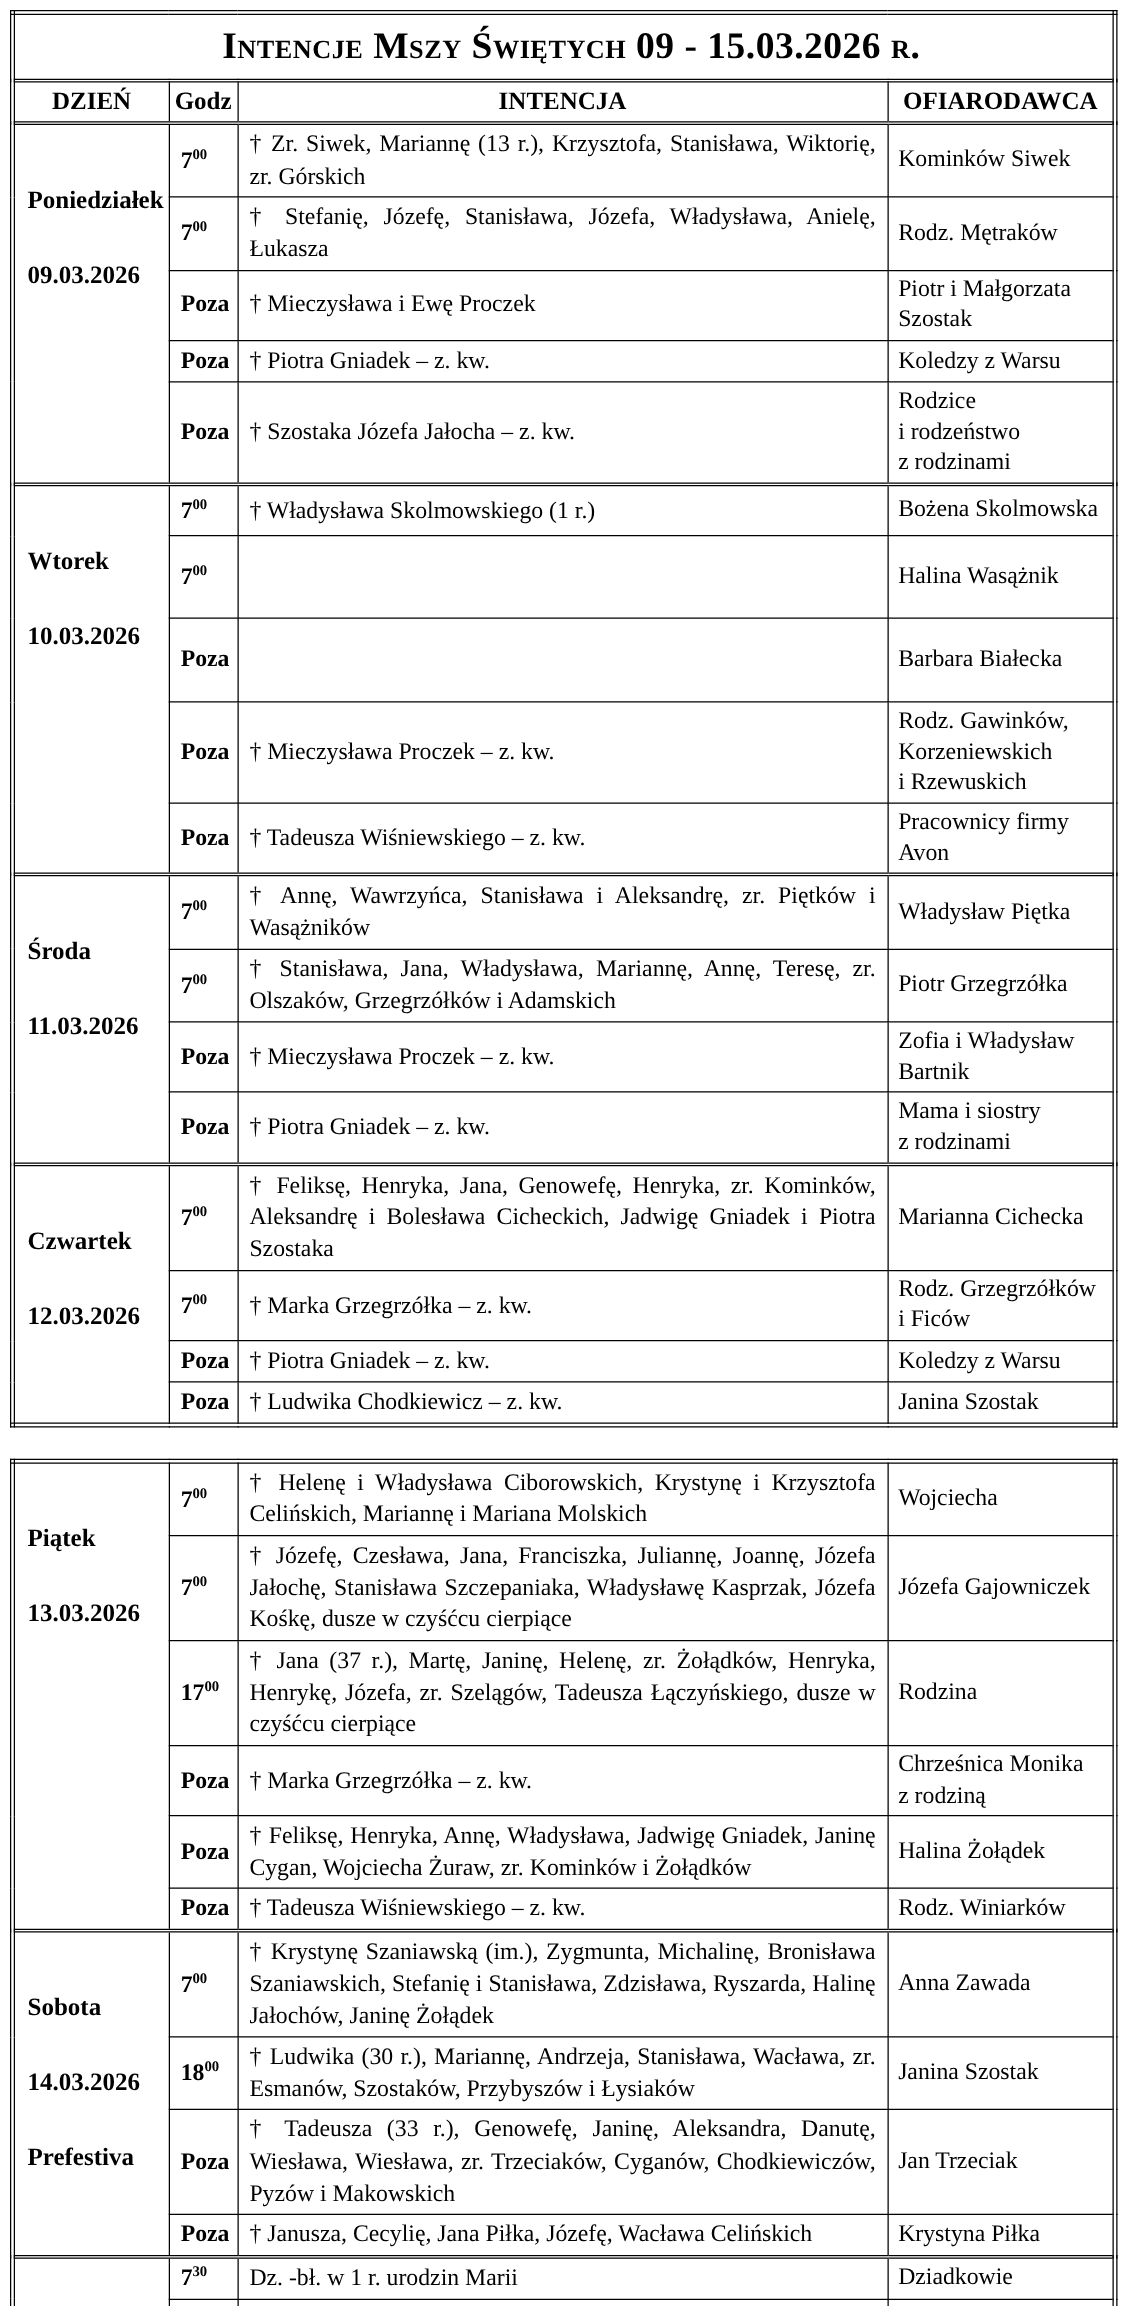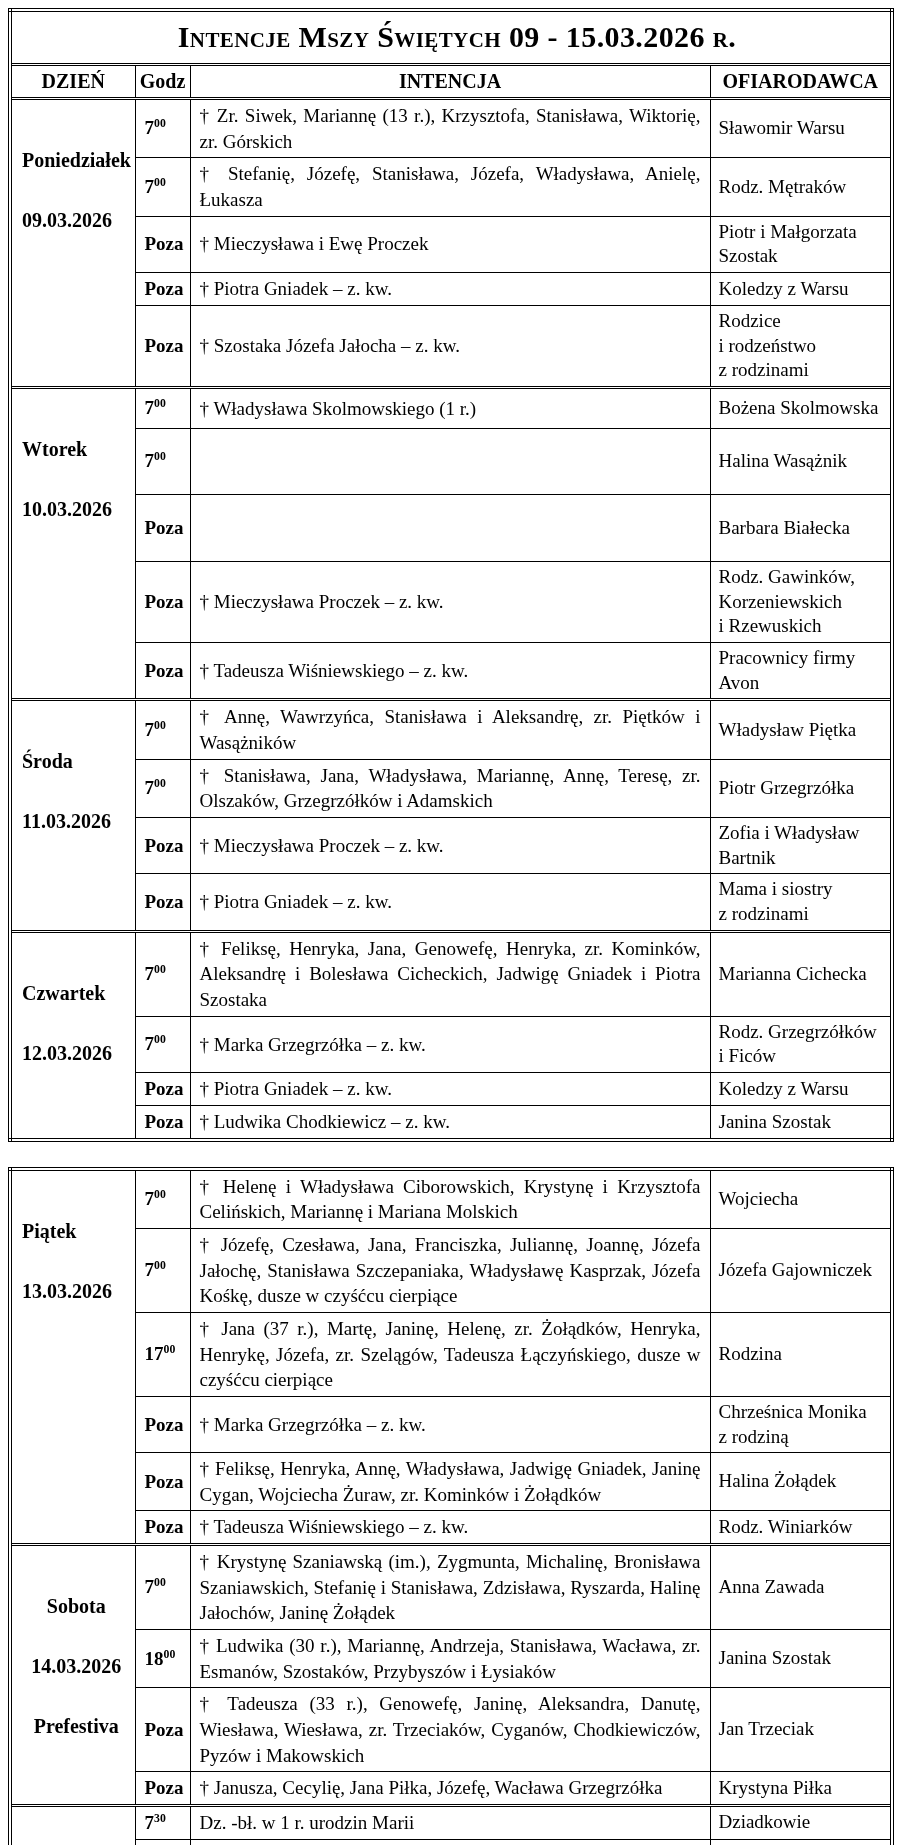--- a/index.html
+++ b/index.html
@@ -42,21 +42,21 @@
   tr.block-start > td { border-top: 3px double #000; }
 
   td.day {
     vertical-align: top;
     padding: 12px 4px 4px 10px;
     font-weight: bold;
     font-size: 20px;
     line-height: 1.2;
   }
   .day-line { margin-bottom: 24px; margin-top: 36px; }
-  .day-line.tight { margin-bottom: 3px; text-align: center; }
+  .day-line.tight { margin-bottom: 3px; }
 
   td.time {
     vertical-align: middle;
     font-weight: bold;
     font-size: 19px;
     padding: 2px 2px 2px 9px;
   }
   td.time sup { font-size: 0.62em; }
 
   td.intention {
@@ -98,21 +98,21 @@
       <th class="col-head">OFIARODAWCA</th>
     </tr>
 
     <tr style="height:55px">
       <td class="day" rowspan="5">
         <div class="day-line">Poniedziałek</div>
         <div class="day-line">09.03.2026</div>
       </td>
       <td class="time"><span>7</span><sup>00</sup></td>
       <td class="intention">† Zr. Siwek, Mariannę (13 r.), Krzysztofa, Stanisława, Wiktorię, zr. Górskich</td>
-      <td class="donor">Sławomir Warsu</td>
+      <td class="donor">Kominków Siwek</td>
     </tr>
     <tr style="height:54px">
       <td class="time"><span>7</span><sup>00</sup></td>
       <td class="intention">† Stefanię, Józefę, Stanisława, Józefa, Władysława, Anielę, Łukasza</td>
       <td class="donor">Rodz. Mętraków</td>
     </tr>
     <tr style="height:50px">
       <td class="time"><span>Poza</span></td>
       <td class="intention">† Mieczysława i Ewę Proczek</td>
       <td class="donor">Piotr i Małgorzata
@@ -279,21 +279,21 @@
       <td class="intention">† Ludwika (30 r.), Mariannę, Andrzeja, Stanisława, Wacława, zr. Esmanów, Szostaków, Przybyszów i Łysiaków</td>
       <td class="donor">Janina Szostak</td>
     </tr>
     <tr style="height:70px">
       <td class="time"><span>Poza</span></td>
       <td class="intention">† Tadeusza (33 r.), Genowefę, Janinę, Aleksandra, Danutę, Wiesława, Wiesława, zr. Trzeciaków, Cyganów, Chodkiewiczów, Pyzów i Makowskich</td>
       <td class="donor">Jan Trzeciak</td>
     </tr>
     <tr style="height:32px">
       <td class="time"><span>Poza</span></td>
-      <td class="intention">† Janusza, Cecylię, Jana Piłka, Józefę, Wacława Grzegrzółka</td>
+      <td class="intention">† Janusza, Cecylię, Jana Piłka, Józefę, Wacława Celińskich</td>
       <td class="donor">Krystyna Piłka</td>
     </tr>
 
     <tr class="block-start" style="height:32px">
       <td class="day" rowspan="6">
         <div class="day-line">NIEDZIELA</div>
 
       </td>
       <td class="time"><span>7</span><sup>30</sup></td>
       <td class="intention">Dz. -bł. w 1 r. urodzin Marii</td>

